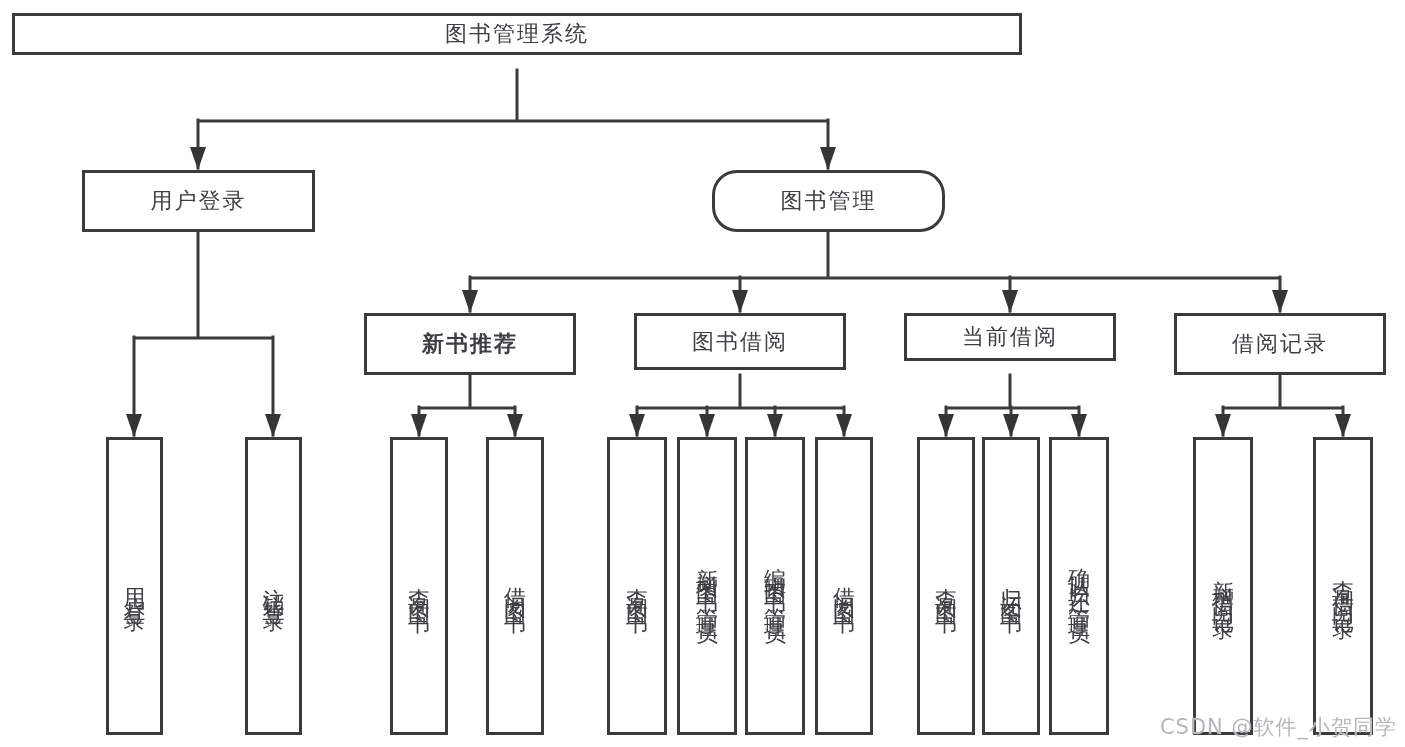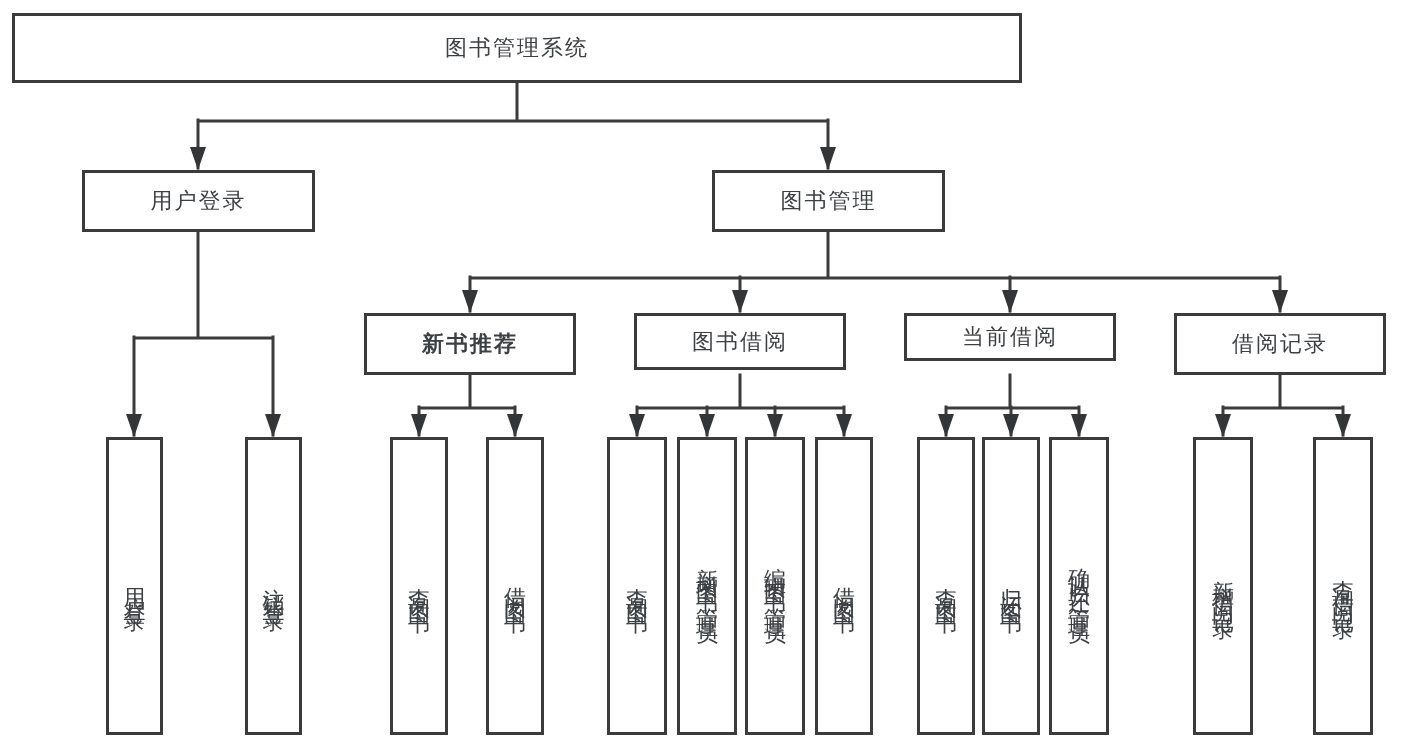--- a/index.html
+++ b/index.html
@@ -57,24 +57,24 @@
       <polygon points="767,414 783,414 775,437"></polygon>
       <polygon points="836,414 852,414 844,437"></polygon>
       <polygon points="938,414 954,414 946,437"></polygon>
       <polygon points="1003,414 1019,414 1011,437"></polygon>
       <polygon points="1071,414 1087,414 1079,437"></polygon>
       <polygon points="1215,414 1231,414 1223,437"></polygon>
       <polygon points="1335,414 1351,414 1343,437"></polygon>
     </g>
   </svg>
 
-  <div class="node" style="left:12px; top:13px; width:1010px; height:70px;">图书管理系统</div>
+  <div class="node" style="left:12px; top:13px; width:1010px; height:42px;">图书管理系统</div>
 
   <div class="node" style="left:82px; top:170px; width:233px; height:62px;">用户登录</div>
-  <div class="node" style="left:712px; top:170px; width:233px; height:62px;">图书管理</div>
+  <div class="node" style="left:712px; top:170px; width:233px; height:62px;border-radius:25px;">图书管理</div>
 
   <div class="node" style="left:364px; top:313px; width:212px; height:62px;font-weight:bold;">新书推荐</div>
   <div class="node" style="left:634px; top:313px; width:212px; height:57px;">图书借阅</div>
   <div class="node" style="left:904px; top:313px; width:212px; height:48px;">当前借阅</div>
   <div class="node" style="left:1174px; top:313px; width:212px; height:62px;">借阅记录</div>
 
   <div class="vnode" style="left:106px; top:437px; width:57px; height:298px;">
     <span>用户登录</span>
   </div>
   <div class="vnode" style="left:245px; top:437px; width:57px; height:298px;">
@@ -111,13 +111,14 @@
     <span>确认归还（管理员）</span>
   </div>
 
   <div class="vnode" style="left:1193px; top:437px; width:60px; height:298px;">
     <span>新增借阅记录</span>
   </div>
   <div class="vnode" style="left:1313px; top:437px; width:60px; height:298px;">
     <span>查询借阅记录</span>
   </div>
 
+  <div id="watermark">CSDN @软件_小贺同学</div>
 </div>
 
 </body></html>

